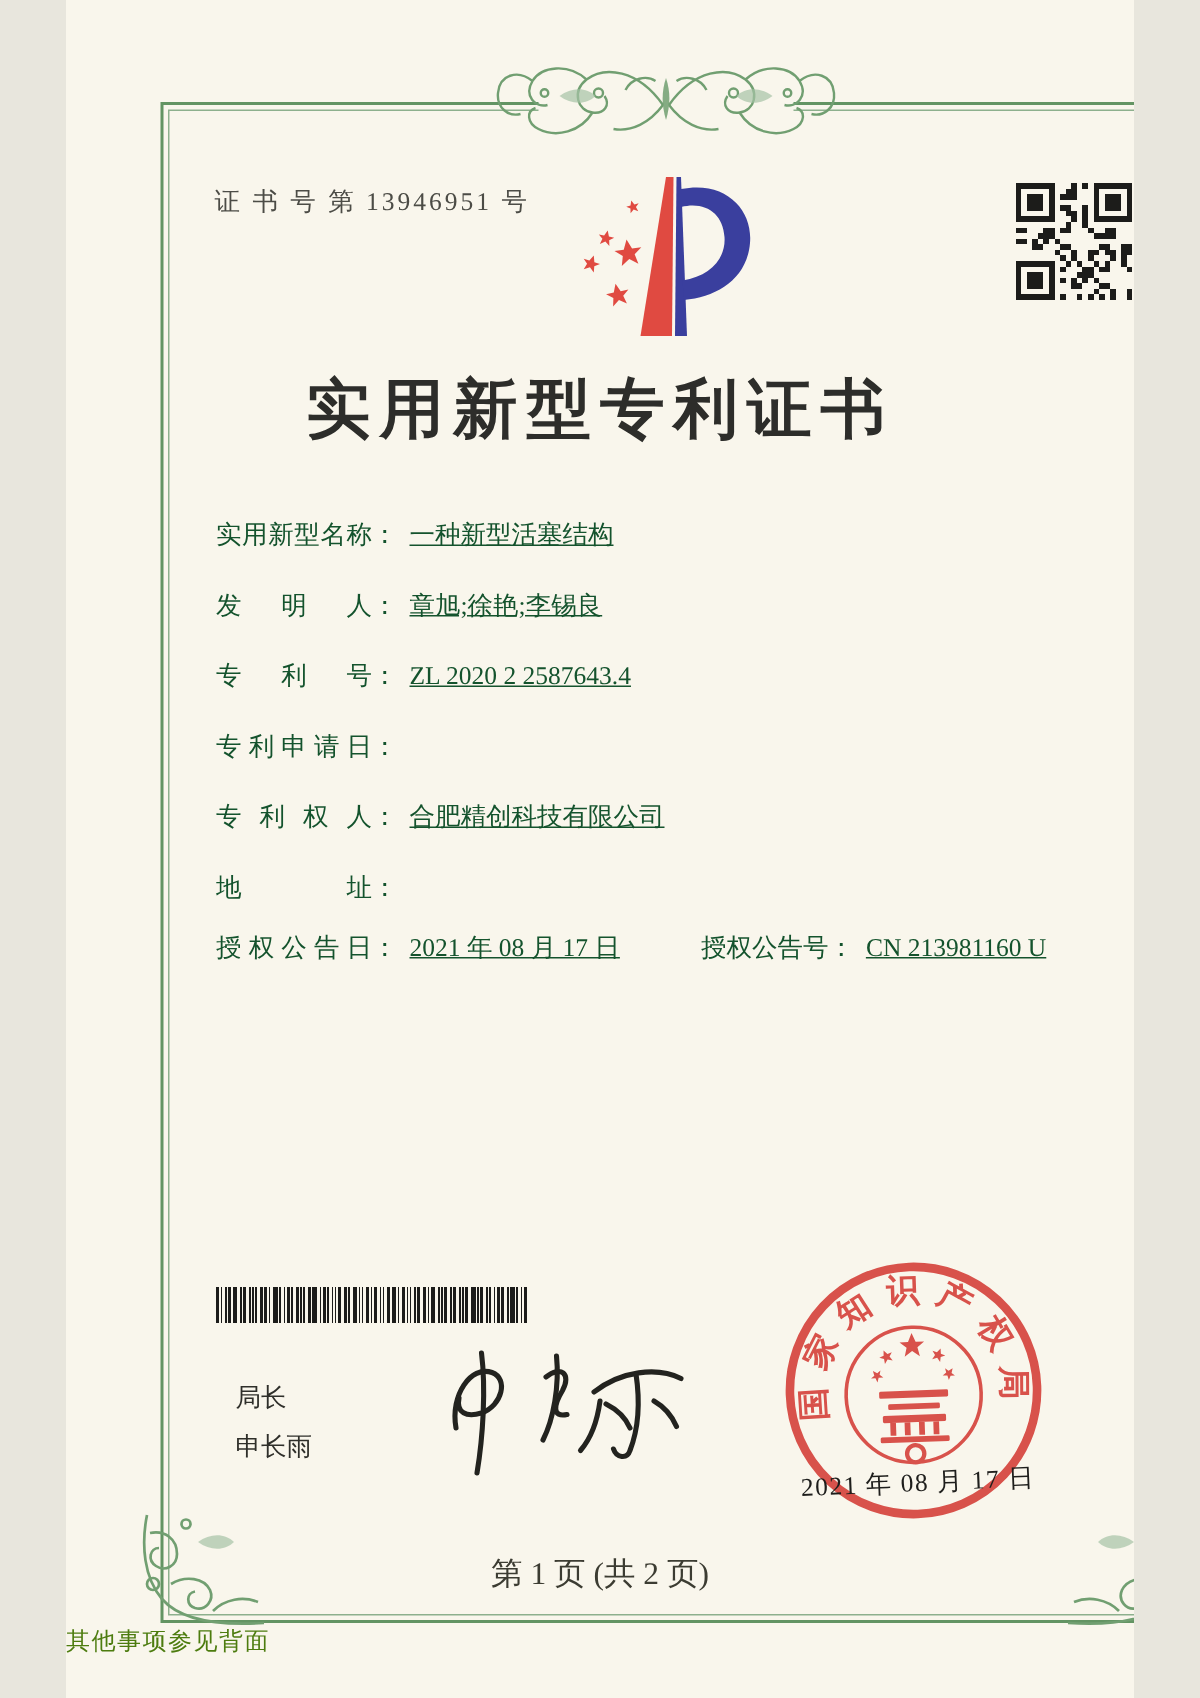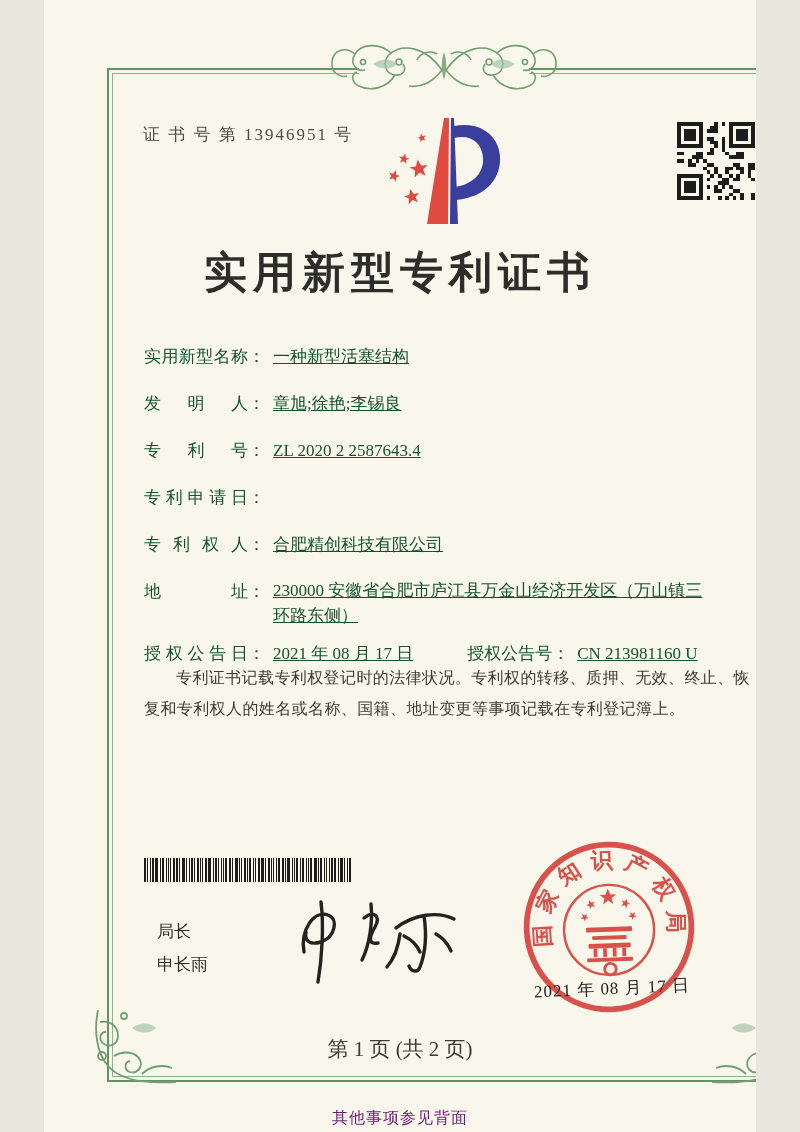--- a/index.html
+++ b/index.html
@@ -34,21 +34,21 @@
     line-height:31px;color:#3c3c32;letter-spacing:.4px;}
   .paras p{margin:0;text-indent:2em;}
 
   .barcode{position:absolute;left:100px;top:858px;}
   .director{position:absolute;left:113px;top:915px;font-size:17px;line-height:33px;color:#2f2f2a;}
   .signature{position:absolute;left:232px;top:892px;}
   .seal{position:absolute;left:474px;top:836px;transform:rotate(-2deg);opacity:.92;}
   .sealdate{position:absolute;left:486px;top:977px;width:164px;text-align:center;
     font-size:17px;letter-spacing:1px;color:#1e1e1c;transform:rotate(-2.5deg);}
   .pageno{position:absolute;left:0;top:1035px;width:100%;text-align:center;font-size:21px;color:#3c3c32;}
-  .backnote{position:absolute;left:0;top:1108px;width:100%;text-align:center;font-size:16px;color:#701a75;letter-spacing:1px;}
+  .backnote{position:absolute;left:0;top:1084px;width:100%;font-size:16px;color:#4d7c0f;letter-spacing:1px;}
   .mirror{transform:scale(-1,1);}
 </style>
 </head>
 <body>
 
 <div class="page">
 
   <div class="frame">
     <div class="frame-inner"></div>
   </div>
@@ -230,36 +230,34 @@
           <span class="fcolon">：</span>
       </div>
       <div class="frow">
         <span class="flabel">专利权人</span>
           <span class="fcolon">：</span>
         <span class="fvalue">合肥精创科技有限公司</span>
       </div>
       <div class="frow addr">
         <span class="flabel">地址</span>
           <span class="fcolon">：</span>
-        <span class="fvalue">230000  安徽省合肥市庐江县万金山经济开发区（万山镇三环路东侧）</span>
       </div>
       <div class="frow">
         <span class="flabel">授权公告日</span>
           <span class="fcolon">：</span>
         <span class="fvalue">2021 年 08 月 17 日</span>
         <span class="pair2">
           <span>授权公告号</span>
             <span>：</span>
           <span class="fvalue">CN 213981160 U</span>
         </span>
       </div>
     </div>
 
     <div class="paras">
-      <p>专利证书记载专利权登记时的法律状况。专利权的转移、质押、无效、终止、恢复和专利权人的姓名或名称、国籍、地址变更等事项记载在专利登记簿上。</p>
     </div>
 
     <svg id="barcode" class="barcode" width="212" height="24" viewBox="0 0 212 24" shape-rendering="crispEdges">
         <rect x="0" y="0" width="2" height="24" fill="#1c1c1a"></rect>
         <rect x="3" y="0" width="1" height="24" fill="#1c1c1a"></rect>
         <rect x="6" y="0" width="1" height="24" fill="#1c1c1a"></rect>
         <rect x="8" y="0" width="2" height="24" fill="#1c1c1a"></rect>
         <rect x="11" y="0" width="3" height="24" fill="#1c1c1a"></rect>
         <rect x="16" y="0" width="1" height="24" fill="#1c1c1a"></rect>
         <rect x="18" y="0" width="2" height="24" fill="#1c1c1a"></rect>

